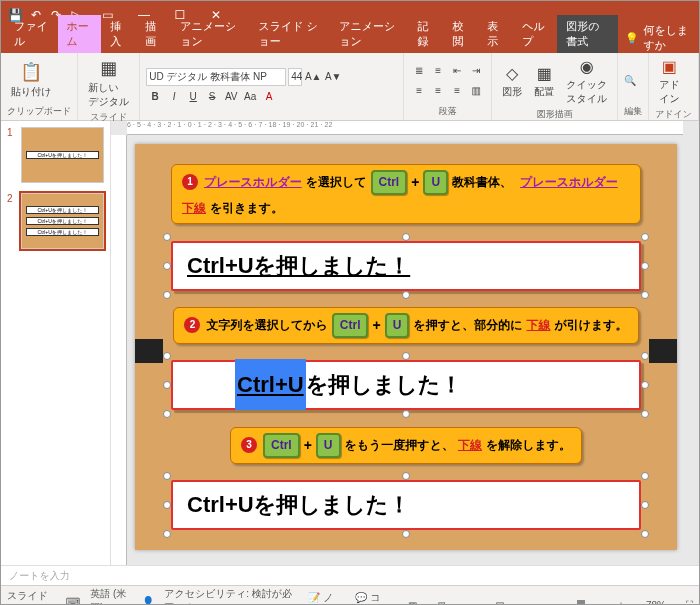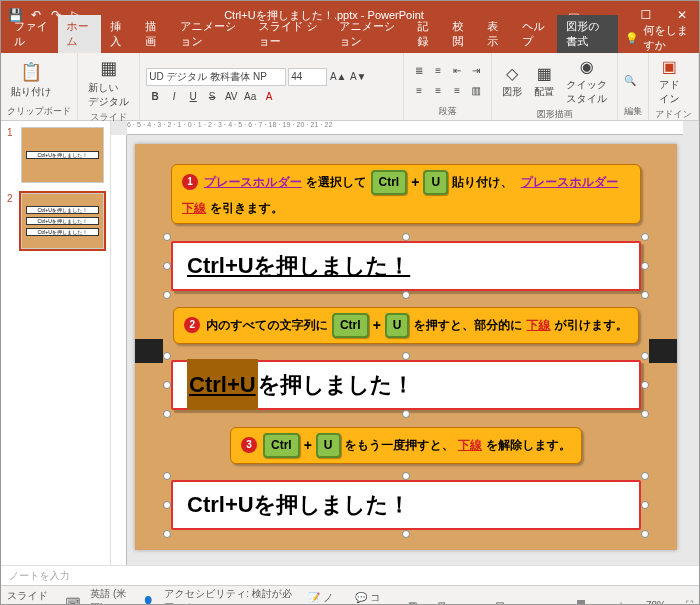--- a/index.html
+++ b/index.html
@@ -9,21 +9,21 @@
 .titlebar { height: 28px; background: #b7472a; display: flex; align-items: center; color: #fff; font-size: 11px; }
 .titlebar .qat { display: flex; gap: 2px; padding: 0 6px; }
 .titlebar .qat span { width: 18px; height: 18px; display: inline-flex; align-items: center; justify-content: center; font-size: 12px; }
 .titlebar .title { flex: 1; text-align: center; }
 .titlebar .winctl { display: flex; gap: 2px; }
 .titlebar .winctl span { width: 34px; height: 28px; display: inline-flex; align-items: center; justify-content: center; font-size: 12px; }
 
 
 .tabs { height: 24px; background: #b7472a; display: flex; align-items: flex-end; color: #fff; font-size: 11px; padding-left: 4px; gap: 0; }
 .tab { padding: 4px 9px; cursor: pointer; }
-.tab.active { background: #e5e5e5; color: #b7472a; margin-top: 20px; }
+.tab.active { background: #f0abfc; color: #b7472a; margin-top: 20px; }
 .tabs .tell { margin-left: auto; display: flex; align-items: center; padding: 0 8px; gap: 4px; }
 
 
 .ribbon { height: 68px; background: #f3f2f1; border-bottom: 1px solid #d0cfce; display: flex; font-size: 10px; color: #444; }
 .rgroup { border-right: 1px solid #e0dfde; padding: 2px 6px; display: flex; flex-direction: column; justify-content: space-between; }
 .rgroup .label { text-align: center; font-size: 9px; color: #666; }
 .rgroup .body { flex: 1; display: flex; align-items: center; gap: 4px; }
 .bigbtn { display: flex; flex-direction: column; align-items: center; gap: 2px; padding: 2px 4px; font-size: 10px; }
 .fontbox { display: flex; flex-direction: column; gap: 2px; }
 .fontrow { display: flex; gap: 2px; align-items: center; }
@@ -51,47 +51,46 @@
 
 .phbox { background: #fff; border: 2px solid #e03030; border-radius: 2px; padding: 8px 14px; font-size: 22px; font-weight: bold; font-family: "UD Digi Kyokasho", serif; position: relative; }
 .phbox.shadow { box-shadow: 3px 3px 1px rgba(0,0,0,.25); }
 .handles { position: absolute; inset: -6px; pointer-events: none; }
 .hnd { position: absolute; width: 8px; height: 8px; background: #fff; border: 1px solid #888; border-radius: 50%; }
 .hnd.tl { top: -4px; left: -4px; } .hnd.tr { top: -4px; right: -4px; }
 .hnd.bl { bottom: -4px; left: -4px; } .hnd.br { bottom: -4px; right: -4px; }
 .hnd.tm { top: -4px; left: 50%; margin-left: -4px; } .hnd.bm { bottom: -4px; left: 50%; margin-left: -4px; }
 .hnd.ml { top: 50%; left: -4px; margin-top: -4px; } .hnd.mr { top: 50%; right: -4px; margin-top: -4px; }
 .ul { text-decoration: underline; }
-.selbg { background: #a16207; padding: 13px 2px; }
+.selbg { background: #3b82f6; padding: 13px 2px; margin-left: 48px; }
 
 .callout { background: #ffb515; border: 1px solid #c07000; border-radius: 6px; padding: 5px 10px; font-size: 12px; font-weight: bold; color: #000; display: inline-flex; align-items: center; gap: 4px; flex-wrap: wrap; line-height: 1.6; box-shadow: 2px 2px 2px rgba(0,0,0,.25); align-self: center; }
 .callout .num { display: inline-flex; width: 16px; height: 16px; border-radius: 50%; background: #d62020; color: #fff; align-items: center; justify-content: center; font-size: 10px; margin-right: 2px; }
 .callout a { color: #a21caf; text-decoration: underline; }
-.key { display: inline-flex; background: #8bc34a; border: 2px solid #5a8a2a; border-radius: 4px; padding: 1px 6px; font-weight: bold; color: #000000; box-shadow: 1px 1px 1px rgba(0,0,0,.3); }
+.key { display: inline-flex; background: #8bc34a; border: 2px solid #5a8a2a; border-radius: 4px; padding: 1px 6px; font-weight: bold; color: #4c1d95; box-shadow: 1px 1px 1px rgba(0,0,0,.3); }
 .redul { color: #d62020; text-decoration: underline; font-weight: bold; }
 .plus { font-size: 14px; font-weight: bold; }
 
 
 .notes { height: 20px; background: #fff; border-top: 1px solid #e0dfde; font-size: 10px; color: #aaa; padding: 3px 8px; }
 .status { height: 29px; background: #f3f2f1; border-top: 1px solid #d0cfce; display: flex; align-items: center; font-size: 10px; color: #555; padding: 15px 6px; gap: 10px; }
 .status .right { margin-left: auto; display: flex; align-items: center; gap: 20px; margin-top: 8px; }
 .zoomslider { width: 70px; height: 3px; background: #ccc; position: relative; }
 .zoomslider::after { content: ""; position: absolute; width: 8px; height: 10px; background: #888; top: -4px; left: 55%; }
 </style>
 </head>
 <body>
 
 <div class="titlebar">
   <div class="qat">
     <span>💾</span>
     <span>↶</span>
     <span>↷</span>
     <span>▷</span>
   </div>
-  <div class="title">Ctrl+Uを押しました！.pptx - PowerPoint</div>
   <div class="winctl">
     <span>▭</span>
     <span>—</span>
     <span>☐</span>
     <span>✕</span>
   </div>
 </div>
 
 <div class="tabs">
   <div class="tab">ファイル</div>
@@ -130,21 +129,21 @@
 デジタル</span>
         </div>
       </div>
     <div class="label">スライド</div>
   </div>
   <div class="rgroup" style="flex:1">
     <div class="body">
         <div class="fontbox">
       <div class="fontrow">
         <div class="sel" style="width:140px">UD デジタル 教科書体 NP</div>
-        <div class="sel" style="width:39px">44</div>
+        <div class="sel" style="width:14px">44</div>
         <span class="icnbtn">A▲</span>
         <span class="icnbtn">A▼</span>
       </div>
       <div class="fontrow icnrow">
         <span class="icnbtn" style="font-weight:bold">B</span>
         <span class="icnbtn" style="font-style:italic">I</span>
         <span class="icnbtn" style="text-decoration:underline">U</span>
         <span class="icnbtn" style="text-decoration:line-through">S</span>
         <span class="icnbtn">AV</span>
         <span class="icnbtn">Aa</span>
@@ -232,21 +231,21 @@
     <div class="slidewrap">
       <div class="slide">
 
         <div class="callout">
           <span class="num">1</span>
           <a>プレースホルダー</a>
           <span>を選択して</span>
           <span class="key">Ctrl</span>
           <span class="plus">+</span>
           <span class="key">U</span>
-          <span>貼り付け、</span>
+          <span>教科書体、</span>
             <br>
           <a>プレースホルダー</a>
           <span class="redul">下線</span>
           <span>を引きます。</span>
         </div>
 
         <div class="phbox shadow">
           <span class="ul">Ctrl+Uを押しました！</span>
           <div class="handles">
               <div class="hnd tl"></div>
@@ -255,21 +254,21 @@
               <div class="hnd ml"></div>
               <div class="hnd mr"></div>
               <div class="hnd bl"></div>
               <div class="hnd bm"></div>
               <div class="hnd br"></div>
             </div>
         </div>
 
         <div class="callout">
           <span class="num">2</span>
-          <span>内のすべての文字列に</span>
+          <span>文字列を選択してから</span>
           <span class="key">Ctrl</span>
           <span class="plus">+</span>
           <span class="key">U</span>
           <span>を押すと、部分的に</span>
           <span class="redul">下線</span>
           <span>が引けます。</span>
         </div>
 
         <div class="phbox shadow">
           <span class="selbg ul">Ctrl+U</span><span>を押しました！</span>

